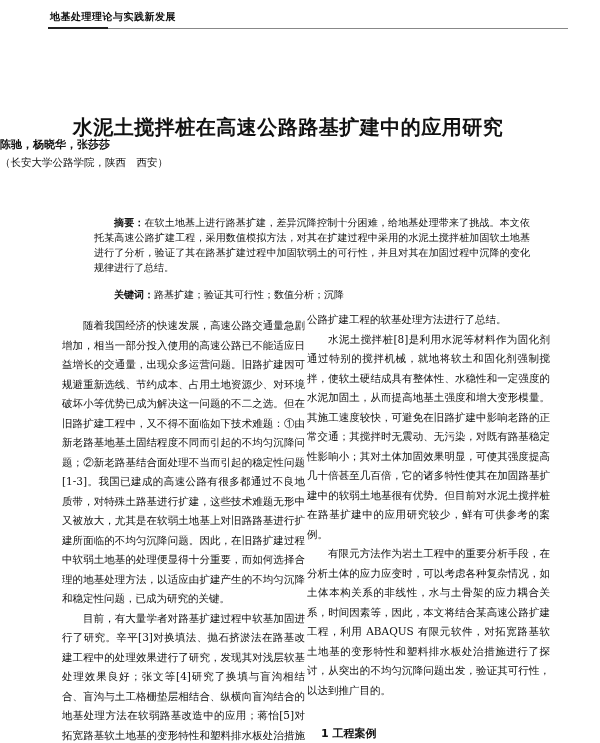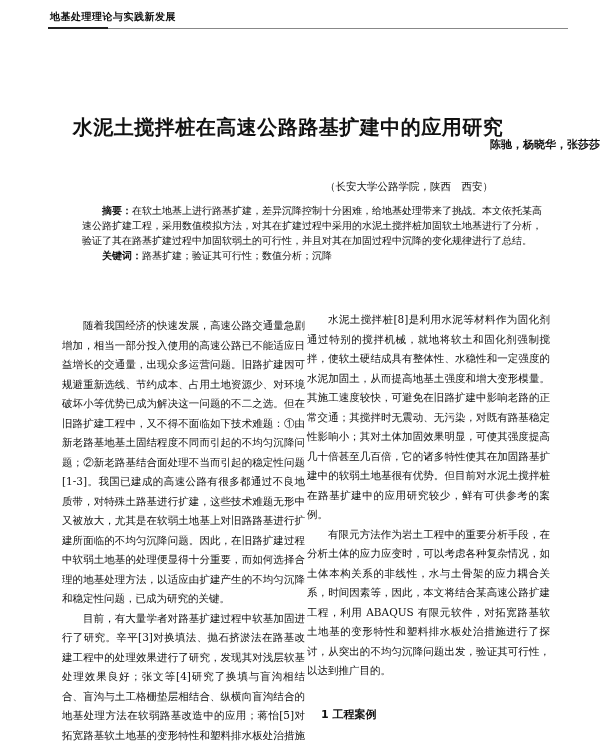--- a/index.html
+++ b/index.html
@@ -4,25 +4,25 @@
 <style>
   html, body { margin:0; padding:0; background:#fff; }
   body { width:600px; height:743px; position:relative; overflow:hidden; color:#111;
          font-family:"DejaVu Serif", serif; }
   .header { position:absolute; left:50px; top:10px; font-size:10px; font-weight:bold;
             font-family:"DejaVu Sans", sans-serif; letter-spacing:0.5px;text-align:right; }
   .header-rule { position:absolute; left:48px; top:28px; width:520px; height:1px; background:#888; }
   .header-rule.thick { width:60px; height:2px; top:27px; background:#222; }
   .title { position:absolute; left:0; width:576px; top:114px; text-align:center;
            font-size:20px; font-weight:bold; letter-spacing:0.5px; }
-  .authors { position:absolute; left:0; width:600px; top:137px; text-align:right;
+  .authors { position:absolute; left:0; width:600px; top:137px; text-align:left;
              font-size:11px; font-weight:bold; font-family:"DejaVu Sans", sans-serif; }
-  .affil { position:absolute; left:0; width:493px; top:156px; text-align:right; font-size:10.5px;margin-top:24px; }
+  .affil { position:absolute; left:0; width:493px; top:156px; text-align:left; font-size:10.5px; }
   .abstract { position:absolute; left:82px; width:460px; top:203px; font-size:10px; line-height:15px; }
-  .abstract p { margin:0; text-indent:2em; text-align:justify; }
+  .abstract p { margin:12px; text-indent:2em; text-align:justify; }
   .abstract b { font-family:"DejaVu Sans", sans-serif; }
   .col { position:absolute; width:243px; font-size:10.5px; line-height:19.5px; text-align:justify; }
   .col.left { left:62px; top:316px; }
   .col.right { left:307px; top:310px; }
   .col p { margin:0; }
   .col p.ind { text-indent:2em; }
   .sec { font-family:"DejaVu Sans", sans-serif; font-weight:bold; font-size:11px; margin:0 0 22px 14px; }
   .sec.top { margin-top:24px; }
 </style>
 </head>
@@ -40,17 +40,18 @@
   <p><b>摘要：</b><span>在软土地基上进行路基扩建，差异沉降控制十分困难，给地基处理带来了挑战。本文依托某高速公路扩建工程，采用数值模拟方法，对其在扩建过程中采用的水泥土搅拌桩加固软土地基进行了分析，验证了其在路基扩建过程中加固软弱土的可行性，并且对其在加固过程中沉降的变化规律进行了总结。</span></p>
   <p><b>关键词：</b><span>路基扩建；验证其可行性；数值分析；沉降</span></p>
 </div>
 
 <div class="col left">
   <p class="ind">随着我国经济的快速发展，高速公路交通量急剧增加，相当一部分投入使用的高速公路已不能适应日益增长的交通量，出现众多运营问题。旧路扩建因可规避重新选线、节约成本、占用土地资源少、对环境破坏小等优势已成为解决这一问题的不二之选。但在旧路扩建工程中，又不得不面临如下技术难题：①由新老路基地基土固结程度不同而引起的不均匀沉降问题；②新老路基结合面处理不当而引起的稳定性问题[1-3]。我国已建成的高速公路有很多都通过不良地质带，对特殊土路基进行扩建，这些技术难题无形中又被放大，尤其是在软弱土地基上对旧路路基进行扩建所面临的不均匀沉降问题。因此，在旧路扩建过程中软弱土地基的处理便显得十分重要，而如何选择合理的地基处理方法，以适应由扩建产生的不均匀沉降和稳定性问题，已成为研究的关键。</p>
   <p class="ind">目前，有大量学者对路基扩建过程中软基加固进行了研究。辛平[3]对换填法、抛石挤淤法在路基改建工程中的处理效果进行了研究，发现其对浅层软基处理效果良好；张文等[4]研究了换填与盲沟相结合、盲沟与土工格栅垫层相结合、纵横向盲沟结合的地基处理方法在软弱路基改造中的应用；蒋怡[5]对拓宽路基软土地基的变形特性和塑料排水板处治措施进行了探讨；高翔[6]对可用于高速</p>
 </div>
 
 <div class="col right">
+  <p>公路扩建工程的软基处理方法进行了总结。</p>
   <p class="ind">水泥土搅拌桩[8]是利用水泥等材料作为固化剂通过特别的搅拌机械，就地将软土和固化剂强制搅拌，使软土硬结成具有整体性、水稳性和一定强度的水泥加固土，从而提高地基土强度和增大变形模量。其施工速度较快，可避免在旧路扩建中影响老路的正常交通；其搅拌时无震动、无污染，对既有路基稳定性影响小；其对土体加固效果明显，可使其强度提高几十倍甚至几百倍，它的诸多特性使其在加固路基扩建中的软弱土地基很有优势。但目前对水泥土搅拌桩在路基扩建中的应用研究较少，鲜有可供参考的案例。</p>
   <p class="ind">有限元方法作为岩土工程中的重要分析手段，在分析土体的应力应变时，可以考虑各种复杂情况，如土体本构关系的非线性，水与土骨架的应力耦合关系，时间因素等，因此，本文将结合某高速公路扩建工程，利用 ABAQUS 有限元软件，对拓宽路基软土地基的变形特性和塑料排水板处治措施进行了探讨，从突出的不均匀沉降问题出发，验证其可行性，以达到推广目的。</p>
   <div class="sec top">1 工程案例</div>
 
 </div>
 
 </body></html>

